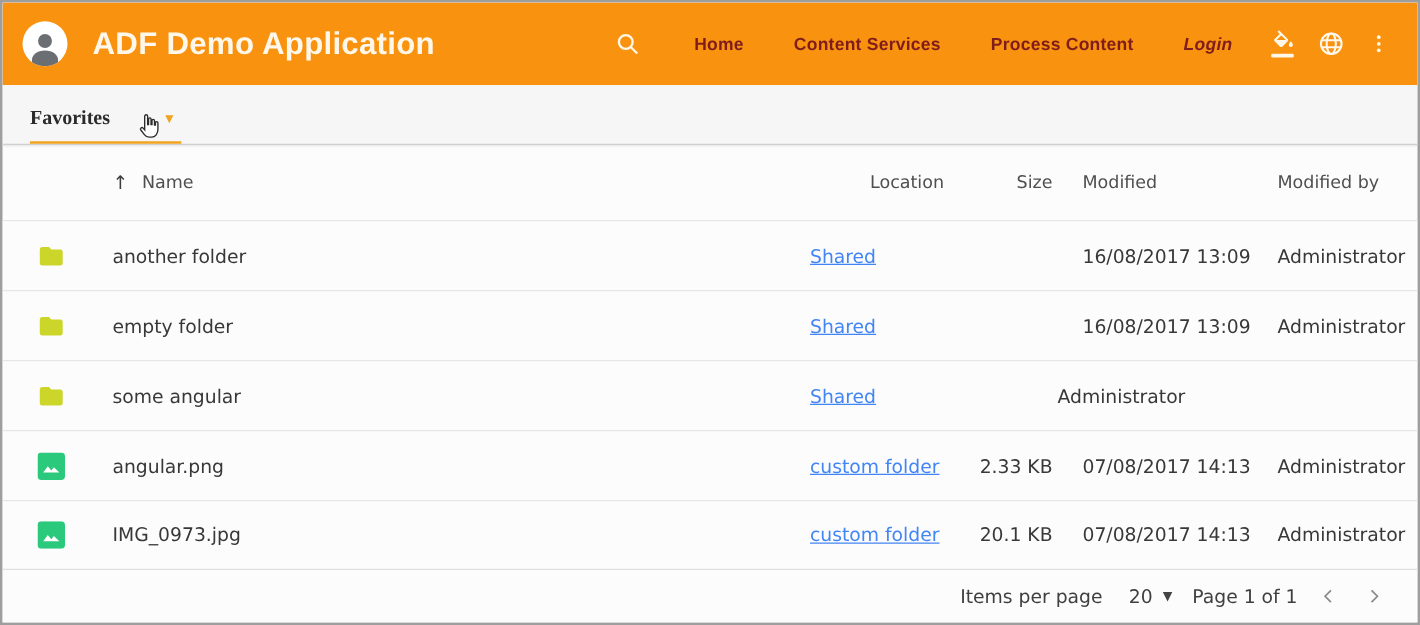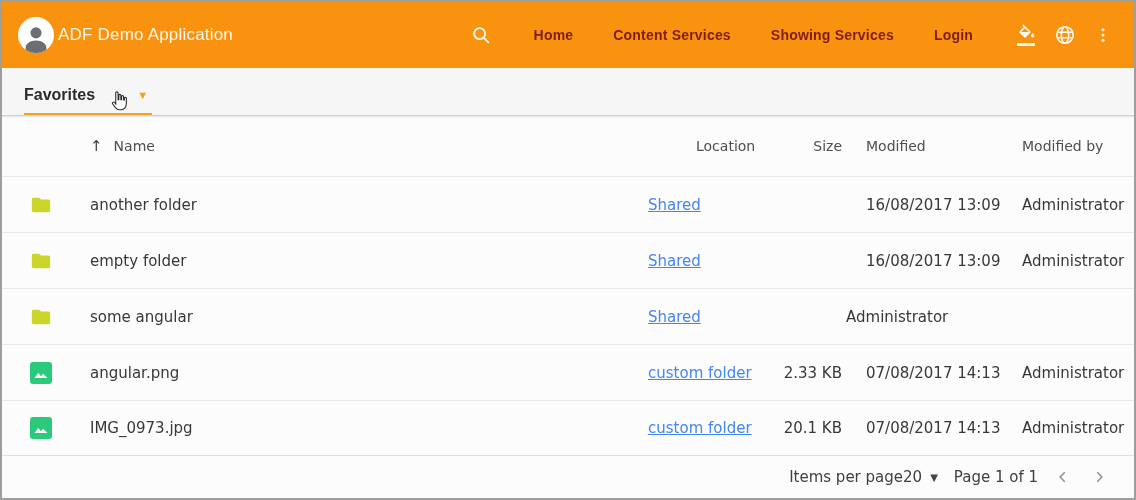--- a/index.html
+++ b/index.html
@@ -27,58 +27,58 @@
     color:#fef7ea;
     font-family:"Liberation Sans",sans-serif;
   }
   .avatar{
     width:36px;height:36px;border-radius:50%;
     background:#ffffff;overflow:hidden;flex:0 0 auto;
     display:flex;align-items:flex-end;justify-content:center;
     cursor:pointer;
   }
   .app-title{
-    margin-left:4px;font-size:17px;font-weight:400;letter-spacing:.2px;
+    margin-left:20px;font-size:25px;font-weight:700;letter-spacing:.2px;
     white-space:nowrap;
   }
   .header-spacer{flex:1;}
   .icon-btn{
     background:none;border:none;color:#fef7ea;cursor:pointer;
     display:flex;align-items:center;justify-content:center;
     padding:4px;
   }
   .search-btn{margin-right:18px;}
   .nav{display:flex;align-items:center;}
   .nav-item{
     background:none;border:none;color:#7f1d1d;cursor:pointer;
     font-family:"Liberation Sans",sans-serif;
     font-size:14px;font-weight:700;letter-spacing:.2px;
     padding:8px 0;margin:0 20px;white-space:nowrap;
   }
-  .nav-item:last-of-type{margin-right:39px;}
+  .nav-item:last-of-type{margin-right:26px;font-style:italic;}
   .header-icons{display:flex;align-items:center;gap:10px;}
   .theme-btn{flex-direction:column;gap:2px;}
   .theme-underline{width:18px;height:3px;background:#fef7ea;border-radius:1px;}
   
   .tabbar{
     height:48px;background:#f6f6f6;
     border-bottom:1px solid #cfcfcf;
     box-shadow:0 1px 2px rgba(0,0,0,.10);
     display:flex;align-items:flex-end;
     position:relative;
   }
   .tab{
     margin-left:22px;
     display:flex;align-items:center;
     padding:10px 4px 9px 0;
     border:none;background:none;cursor:pointer;
     border-bottom:2px solid var(--accent-underline);
     min-width:116px;
   }
-  .tab-label{font-size:16px;font-weight:700;color:#2b2b2b;font-family:Liberation Sans, sans-serif;}
+  .tab-label{font-size:16px;font-weight:700;color:#2b2b2b;font-family:Liberation Serif, serif;}
   .tab-caret{margin-left:42px;color:var(--accent-underline);font-size:11px;line-height:1;}
   .hand-cursor{position:absolute;left:107px;top:22px;pointer-events:none;}
   
   .table{width:100%;}
   .tr,.thead-row{
     display:grid;
     grid-template-columns:56px 566px 124px 74px 176px 1fr;
     align-items:center;
     padding:0 24px;
   }
@@ -115,21 +115,21 @@
     height:42px;display:flex;align-items:center;
     padding:0 24px;background:#fcfcfc;
     color:#3f3f3f;font-size:15px;
   }
   .footer-spacer{flex:1;}
   .pager{display:flex;align-items:center;}
   .ipp-label{color:#3f3f3f;}
   .ipp-select{
     display:flex;align-items:center;gap:8px;
     background:none;border:none;cursor:pointer;
-    font-size:15px;color:#3f3f3f;margin-left:0;
+    font-size:15px;color:#3f3f3f;margin-left:21px;
     font-family:inherit;
   }
   .ipp-caret{font-size:10px;color:#444;}
   .page-label{margin-left:16px;}
   .chev{
     background:none;border:none;cursor:pointer;
     display:flex;align-items:center;justify-content:center;
     padding:4px;margin-left:14px;color:#8a8a8a;
   }
   .chev:first-of-type{margin-left:26px;}
@@ -155,21 +155,21 @@
     <button class="icon-btn search-btn">
       <svg width="22" height="22" viewBox="0 0 24 24" fill="none" stroke="#fef7ea" stroke-width="2">
         <circle cx="10.5" cy="10.5" r="6"></circle>
         <line x1="15" y1="15" x2="20.5" y2="20.5"></line>
       </svg>
     </button>
 
     <nav class="nav">
       <button class="nav-item">Home</button>
       <button class="nav-item">Content Services</button>
-      <button class="nav-item">Showing Services</button>
+      <button class="nav-item">Process Content</button>
       <button class="nav-item">Login</button>
     </nav>
 
     <div class="header-icons">
       <button class="icon-btn theme-btn">
         <svg width="20" height="17" viewBox="0 0 24 20" fill="#fef7ea">
           <path d="M16.56 7.94L8.62 0 7.21 1.41l2.12 2.12-4.89 4.89c-.59.59-.59 1.54 0 2.12l5.24 5.24c.29.29.68.44 1.06.44s.77-.15 1.06-.44l5.24-5.24c.59-.58.59-1.53-.48-2.6zM6.25 9.5L10.79 5l4.54 4.5H6.25zM20 10.5s-2 2.17-2 3.5c0 1.1.9 2 2 2s2-.9 2-2c0-1.33-2-3.5-2-3.5z"></path>
         </svg>
         <span class="theme-underline"></span>
       </button>

